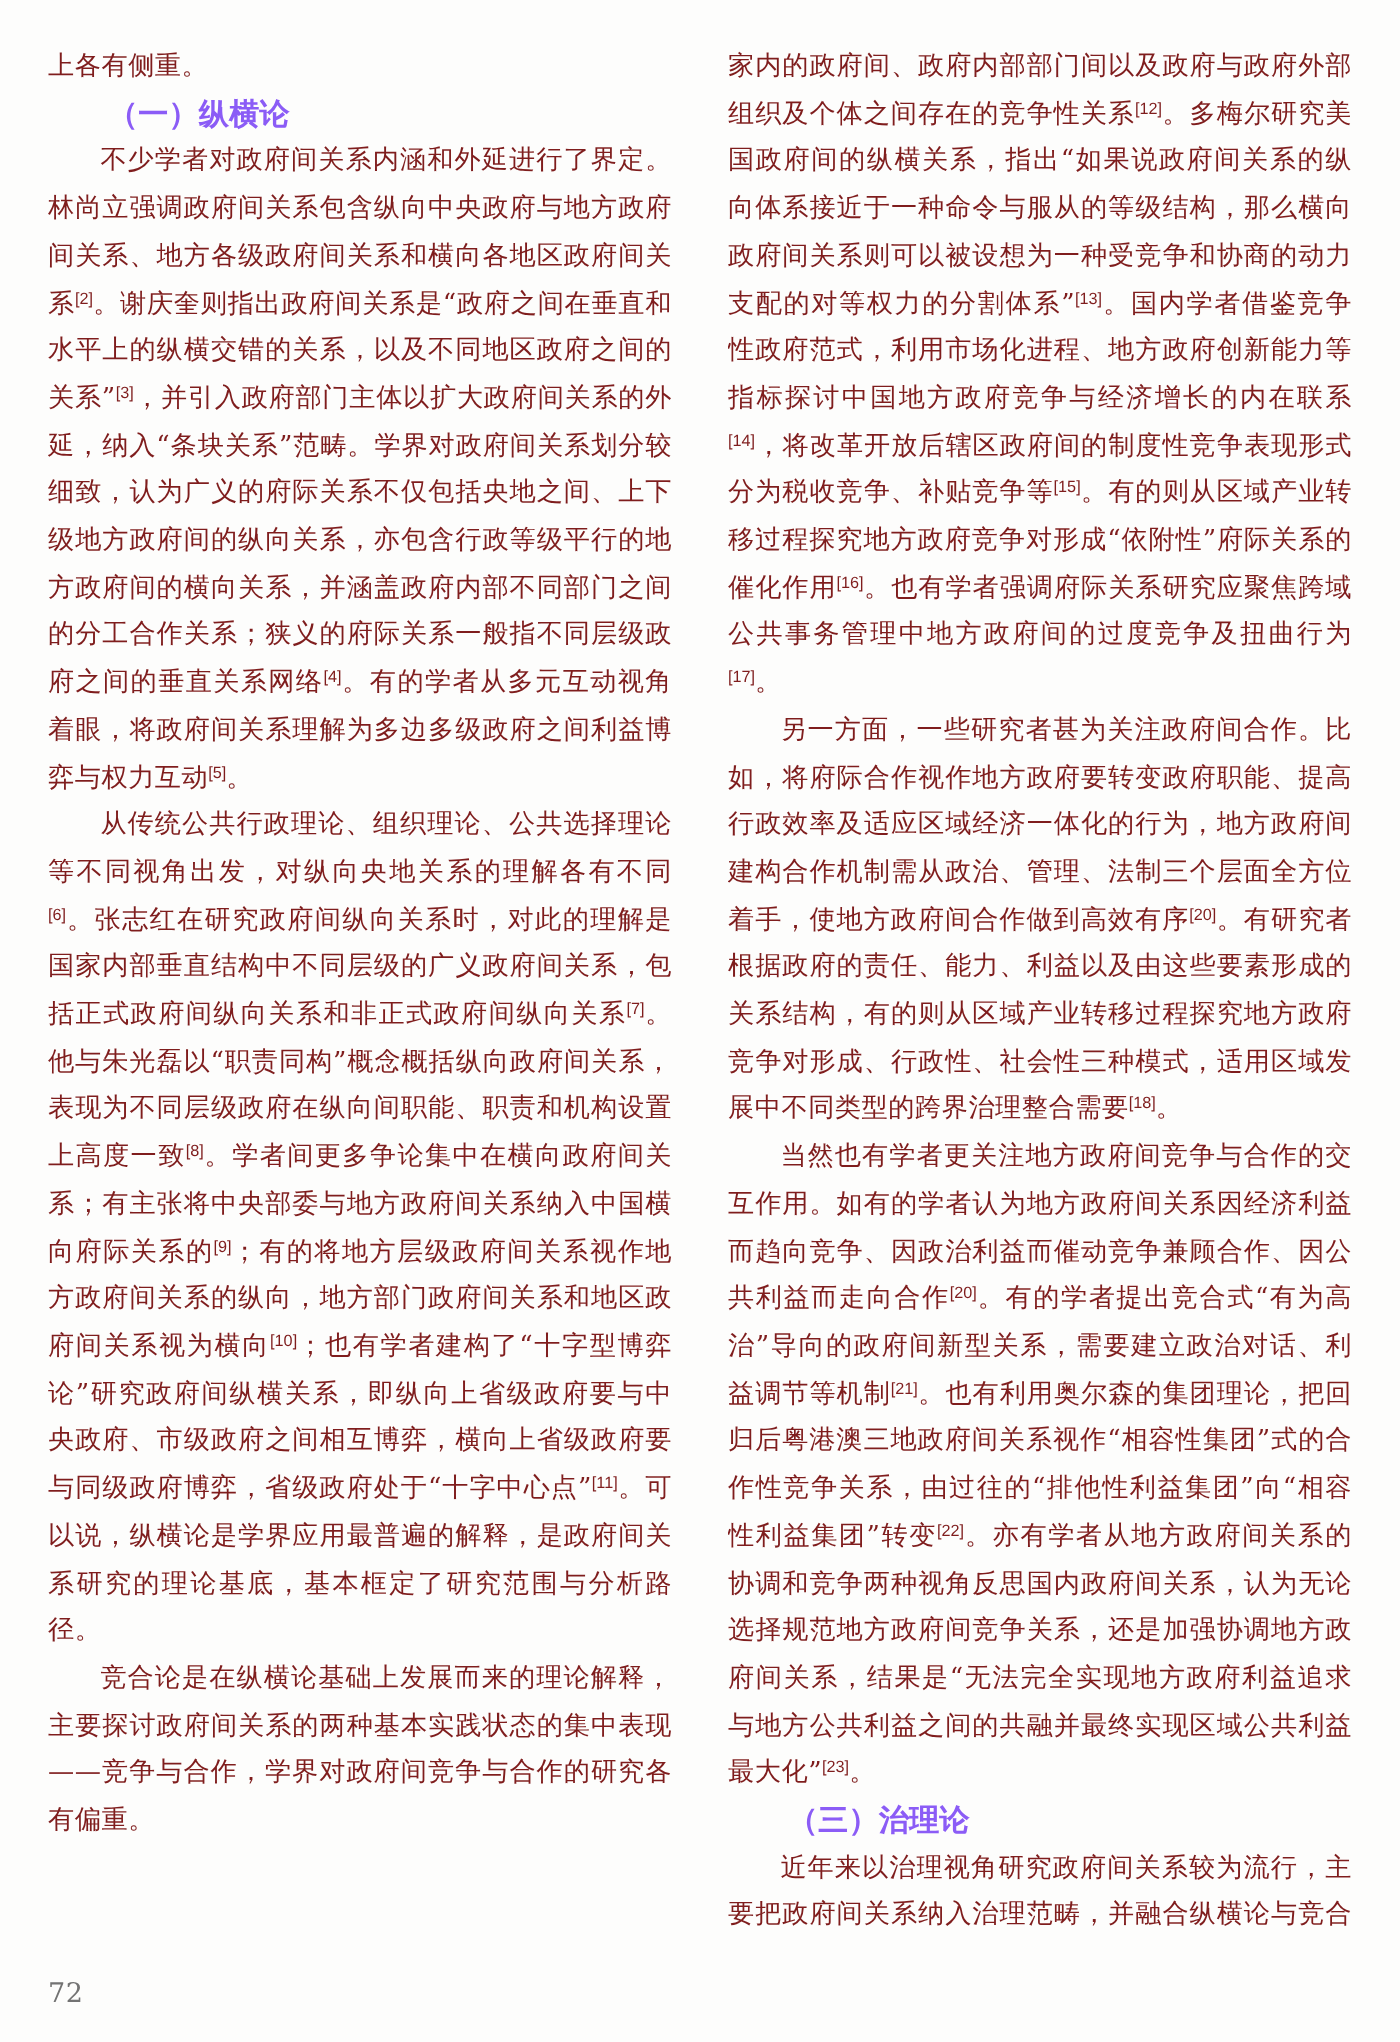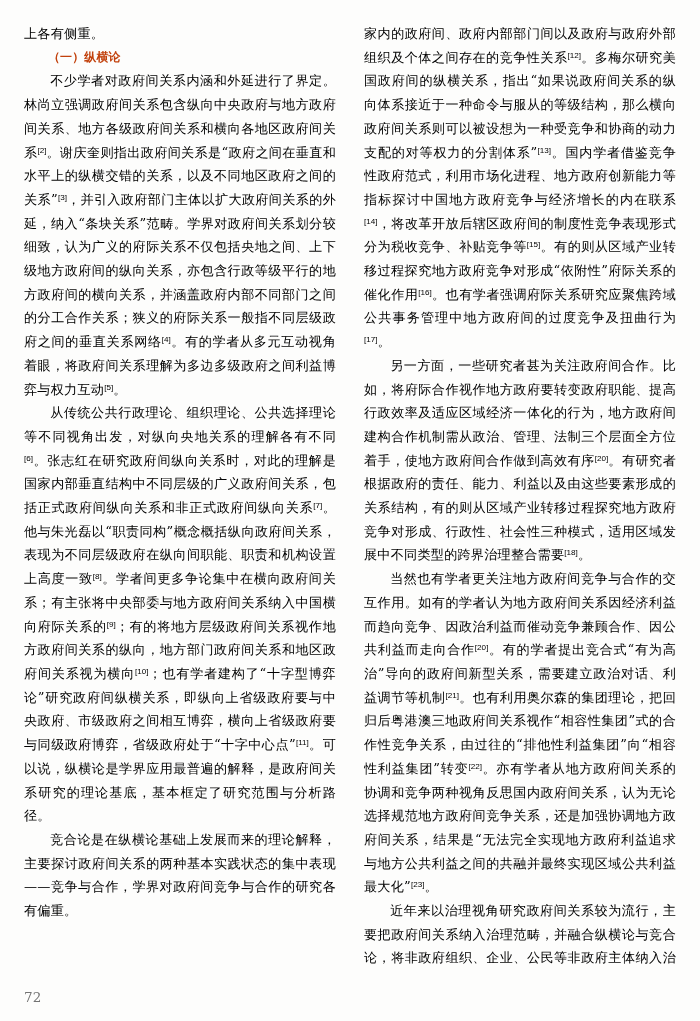--- a/index.html
+++ b/index.html
@@ -38,34 +38,34 @@
     overflow: hidden;
   }
   p.body {
     margin: 0;
     font-size: 13.1px;
     line-height: 23.7px;
     text-align: justify;
     text-justify: inter-ideograph;
     text-indent: 2em;
     letter-spacing: 0.02em;
-    color: #000000;
+    color: #7f1d1d;
     font-family: "DejaVu Serif", "Liberation Serif", serif;
   }
   p.body.cont {
     text-indent: 0;
   }
   h3.section {
     margin: 0;
-    font-size: 12px;
+    font-size: 15px;
     line-height: 23.7px;
     font-weight: bold;
     text-indent: 2em;
     letter-spacing: 0.01em;
-    color: #c2410c;
+    color: #8b5cf6;
     font-family: "DejaVu Sans", "Liberation Sans", sans-serif;
   }
   sup.ref {
     font-size: 0.62em;
     vertical-align: 0.52em;
     line-height: 0;
     letter-spacing: 0;
     font-family: Liberation Sans, sans-serif;
   }
   .folio {
@@ -90,20 +90,21 @@
         <p class="body cont">上各有侧重。</p>
         <h3 class="section">（一）纵横论</h3>
         <p class="body"><span>不少学者对政府间关系内涵和外延进行了界定。林尚立强调政府间关系包含纵向中央政府与地方政府间关系、地方各级政府间关系和横向各地区政府间关系</span><sup class="ref">[2]</sup><span>。谢庆奎则指出政府间关系是“政府之间在垂直和水平上的纵横交错的关系，以及不同地区政府之间的关系”</span><sup class="ref">[3]</sup><span>，并引入政府部门主体以扩大政府间关系的外延，纳入“条块关系”范畴。学界对政府间关系划分较细致，认为广义的府际关系不仅包括央地之间、上下级地方政府间的纵向关系，亦包含行政等级平行的地方政府间的横向关系，并涵盖政府内部不同部门之间的分工合作关系；狭义的府际关系一般指不同层级政府之间的垂直关系网络</span><sup class="ref">[4]</sup><span>。有的学者从多元互动视角着眼，将政府间关系理解为多边多级政府之间利益博弈与权力互动</span><sup class="ref">[5]</sup><span>。</span></p>
         <p class="body"><span>从传统公共行政理论、组织理论、公共选择理论等不同视角出发，对纵向央地关系的理解各有不同</span><sup class="ref">[6]</sup><span>。张志红在研究政府间纵向关系时，对此的理解是国家内部垂直结构中不同层级的广义政府间关系，包括正式政府间纵向关系和非正式政府间纵向关系</span><sup class="ref">[7]</sup><span>。他与朱光磊以“职责同构”概念概括纵向政府间关系，表现为不同层级政府在纵向间职能、职责和机构设置上高度一致</span><sup class="ref">[8]</sup><span>。学者间更多争论集中在横向政府间关系；有主张将中央部委与地方政府间关系纳入中国横向府际关系的</span><sup class="ref">[9]</sup><span>；有的将地方层级政府间关系视作地方政府间关系的纵向，地方部门政府间关系和地区政府间关系视为横向</span><sup class="ref">[10]</sup><span>；也有学者建构了“十字型博弈论”研究政府间纵横关系，即纵向上省级政府要与中央政府、市级政府之间相互博弈，横向上省级政府要与同级政府博弈，省级政府处于“十字中心点”</span><sup class="ref">[11]</sup><span>。可以说，纵横论是学界应用最普遍的解释，是政府间关系研究的理论基底，基本框定了研究范围与分析路径。</span></p>
         <p class="body">竞合论是在纵横论基础上发展而来的理论解释，主要探讨政府间关系的两种基本实践状态的集中表现——竞争与合作，学界对政府间竞争与合作的研究各有偏重。</p>
       </div>
     <div class="col" id="right-col">
         <p class="body cont"><span>家内的政府间、政府内部部门间以及政府与政府外部组织及个体之间存在的竞争性关系</span><sup class="ref">[12]</sup><span>。多梅尔研究美国政府间的纵横关系，指出“如果说政府间关系的纵向体系接近于一种命令与服从的等级结构，那么横向政府间关系则可以被设想为一种受竞争和协商的动力支配的对等权力的分割体系”</span><sup class="ref">[13]</sup><span>。国内学者借鉴竞争性政府范式，利用市场化进程、地方政府创新能力等指标探讨中国地方政府竞争与经济增长的内在联系</span><sup class="ref">[14]</sup><span>，将改革开放后辖区政府间的制度性竞争表现形式分为税收竞争、补贴竞争等</span><sup class="ref">[15]</sup><span>。有的则从区域产业转移过程探究地方政府竞争对形成“依附性”府际关系的催化作用</span><sup class="ref">[16]</sup><span>。也有学者强调府际关系研究应聚焦跨域公共事务管理中地方政府间的过度竞争及扭曲行为</span><sup class="ref">[17]</sup><span>。</span></p>
         <p class="body"><span>另一方面，一些研究者甚为关注政府间合作。比如，将府际合作视作地方政府要转变政府职能、提高行政效率及适应区域经济一体化的行为，地方政府间建构合作机制需从政治、管理、法制三个层面全方位着手，使地方政府间合作做到高效有序</span><sup class="ref">[20]</sup><span>。有研究者根据政府的责任、能力、利益以及由这些要素形成的关系结构，有的则从区域产业转移过程探究地方政府竞争对形成、行政性、社会性三种模式，适用区域发展中不同类型的跨界治理整合需要</span><sup class="ref">[18]</sup><span>。</span></p>
         <p class="body"><span>当然也有学者更关注地方政府间竞争与合作的交互作用。如有的学者认为地方政府间关系因经济利益而趋向竞争、因政治利益而催动竞争兼顾合作、因公共利益而走向合作</span><sup class="ref">[20]</sup><span>。有的学者提出竞合式“有为高治”导向的政府间新型关系，需要建立政治对话、利益调节等机制</span><sup class="ref">[21]</sup><span>。也有利用奥尔森的集团理论，把回归后粤港澳三地政府间关系视作“相容性集团”式的合作性竞争关系，由过往的“排他性利益集团”向“相容性利益集团”转变</span><sup class="ref">[22]</sup><span>。亦有学者从地方政府间关系的协调和竞争两种视角反思国内政府间关系，认为无论选择规范地方政府间竞争关系，还是加强协调地方政府间关系，结果是“无法完全实现地方政府利益追求与地方公共利益之间的共融并最终实现区域公共利益最大化”</span><sup class="ref">[23]</sup><span>。</span></p>
+        <h3 class="section">（三）治理论</h3>
         <p class="body">近年来以治理视角研究政府间关系较为流行，主要把政府间关系纳入治理范畴，并融合纵横论与竞合论，将非政府组织、企业、公民等非政府主体纳入治理论框架，试图为理顺府际关系寻找最优路径。</p>
       </div>
 
   </div>
 
   <div class="folio">72</div>
 
 </div>
 
 </body></html>

